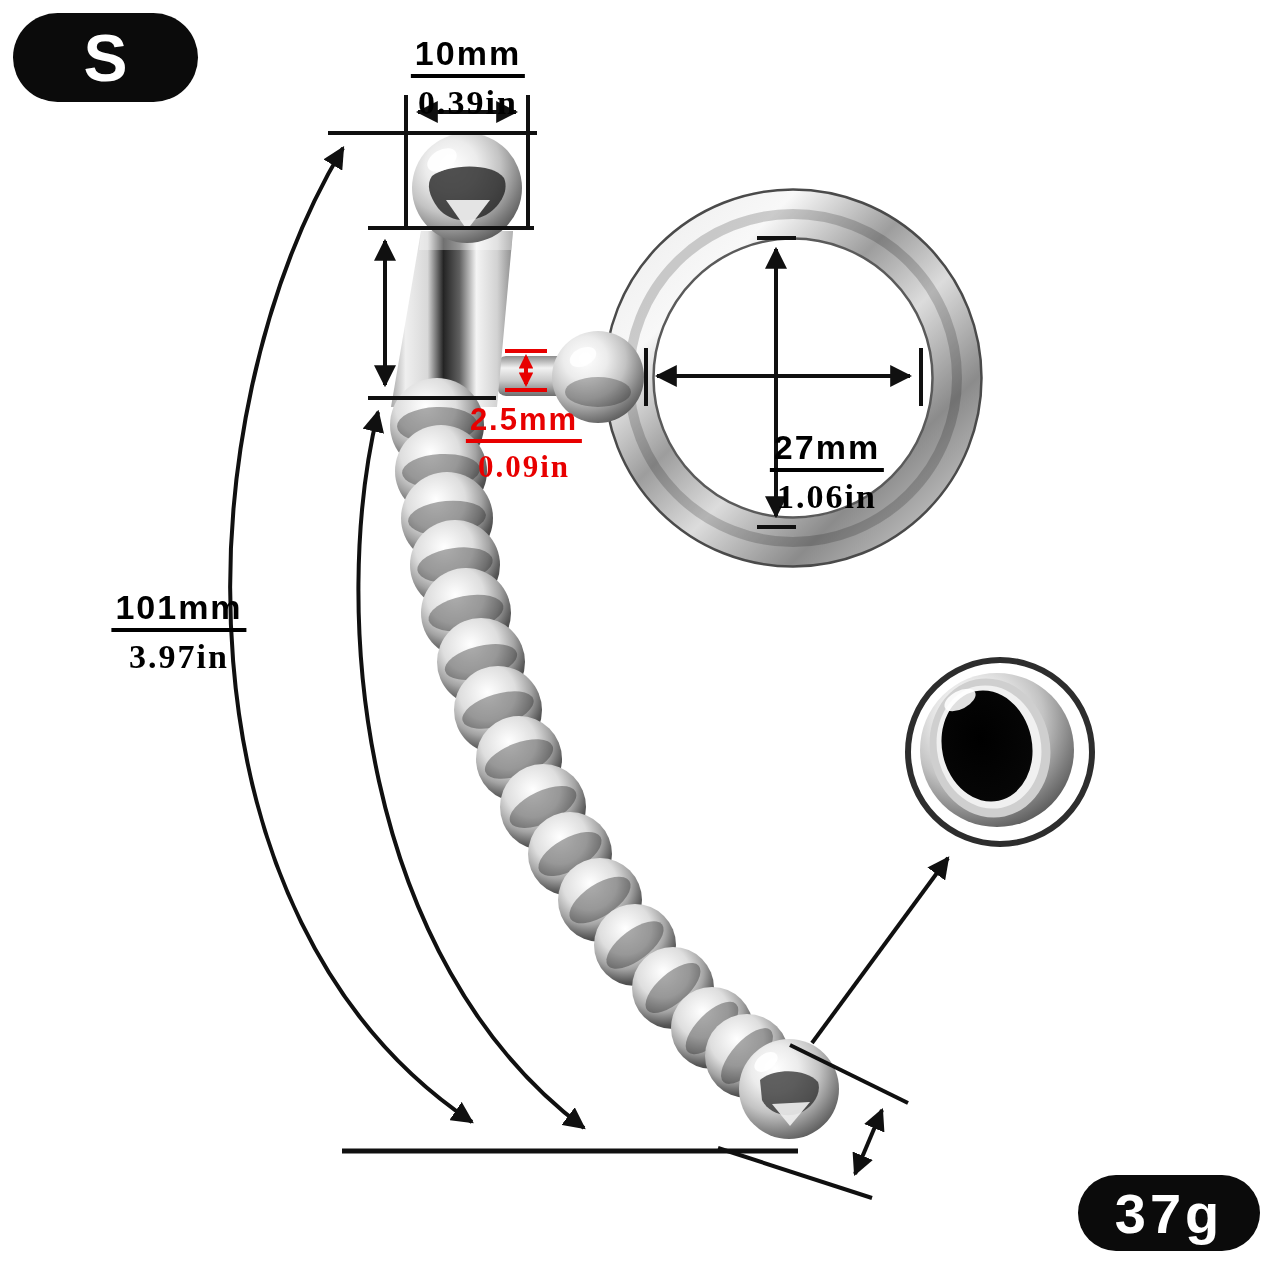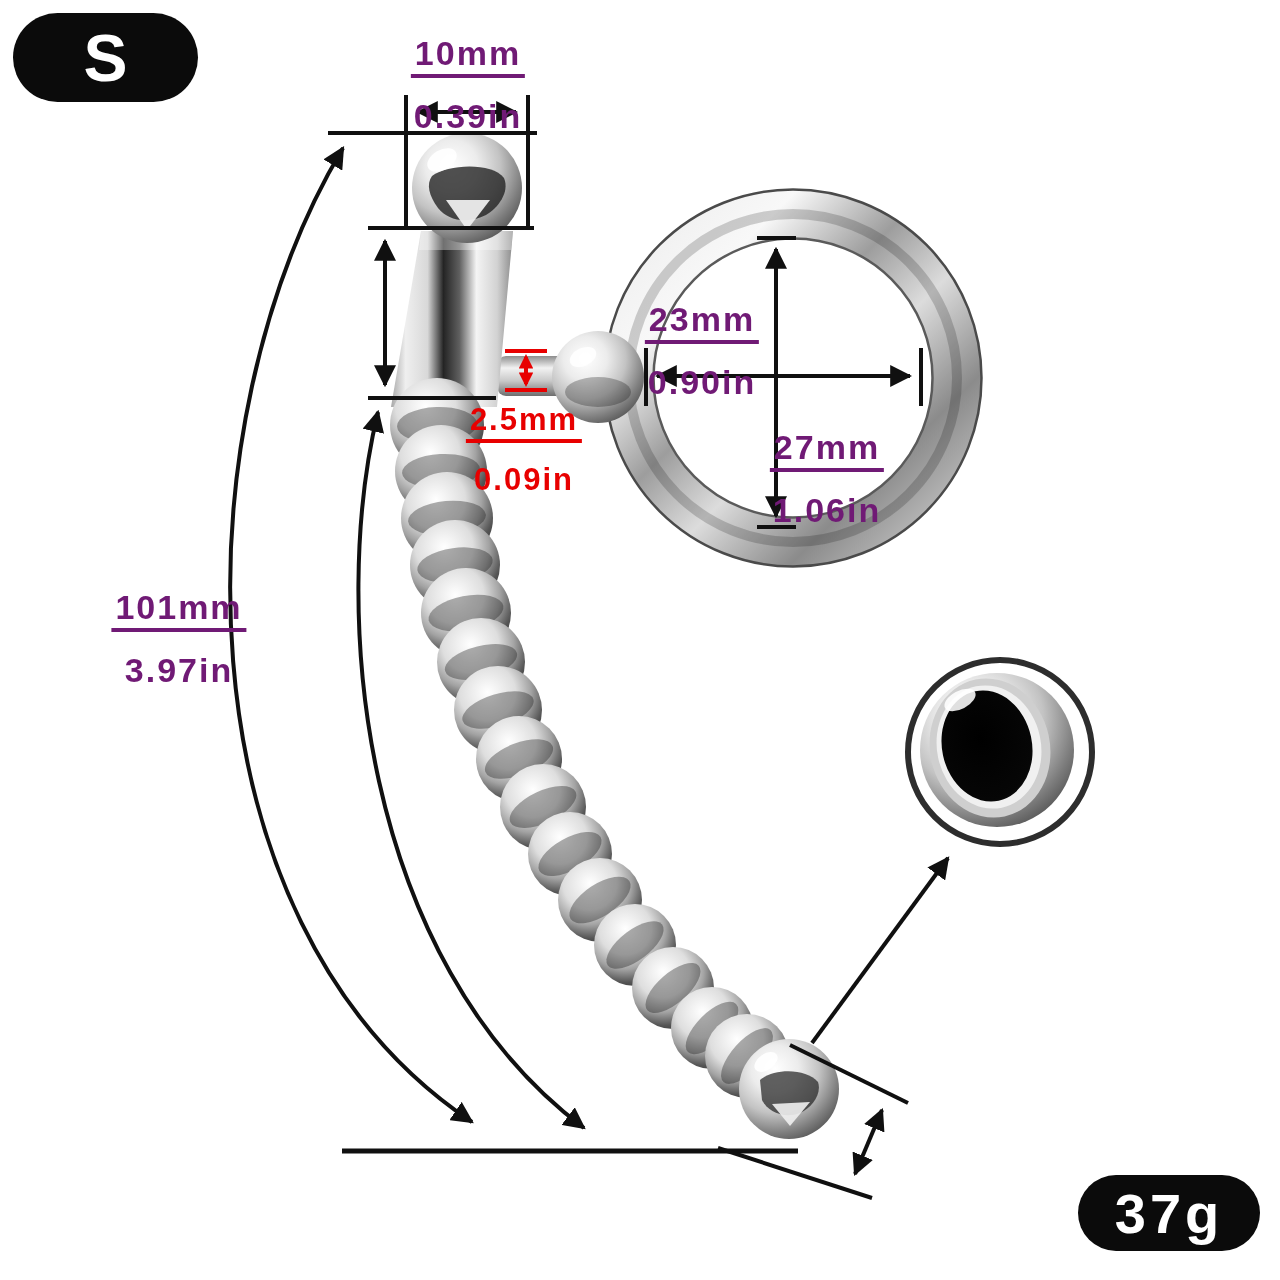--- a/index.html
+++ b/index.html
@@ -1,22 +1,22 @@
 <!DOCTYPE html>
 <html><head>
 <meta charset="utf-8">
 <style>
   html,body{margin:0;padding:0;background:#ffffff;}
   #canvas{position:relative;width:1280px;height:1280px;background:#ffffff;overflow:hidden;
           font-family:"Liberation Sans", sans-serif;}
   #diagram-svg{position:absolute;left:0;top:0;}
-  .dim{position:absolute;transform:translateX(-50%);text-align:center;color:#701a75;
+  .dim{position:absolute;transform:translateX(-50%);text-align:center;color:#000000;
        font-weight:700;font-size:34px;line-height:1.02;letter-spacing:2px;white-space:nowrap;}
   .dim .mm{display:inline-block;padding:0 4px 3px 4px;border-bottom:4px solid currentColor;}
-  .dim .in{display:block;padding-top:21px;}
+  .dim .in{display:block;padding-top:8px;font-family:Liberation Serif, serif;}
   .dim.red{color:#e80000;font-size:31px;text-align:center;}
   .dim.red .mm{border-bottom-width:4px;}
   .badge{position:absolute;background:#0b0b0b;color:#ffffff;display:flex;align-items:center;
          justify-content:center;font-weight:700;}
   .badge.size{left:13px;top:13px;width:185px;height:89px;border-radius:45px;font-size:66px;}
   .badge.weight{left:1078px;top:1175px;width:182px;height:76px;border-radius:43px;
                 font-size:56px;letter-spacing:4px;}
 </style>
 </head>
 <body>
@@ -198,24 +198,20 @@
     <span class="mm">10mm</span>
     <span class="in">0.39in</span>
   </div>
 
 
   <div class="dim red" style="left:524px;top:404px">
     <span class="mm">2.5mm</span>
     <span class="in">0.09in</span>
   </div>
 
-  <div class="dim" style="left:702px;top:302px">
-    <span class="mm">23mm</span>
-    <span class="in">0.90in</span>
-  </div>
 
   <div class="dim" style="left:827px;top:430px">
     <span class="mm">27mm</span>
     <span class="in">1.06in</span>
   </div>
 
   <div class="dim" style="left:179px;top:590px">
     <span class="mm">101mm</span>
     <span class="in">3.97in</span>
   </div>

